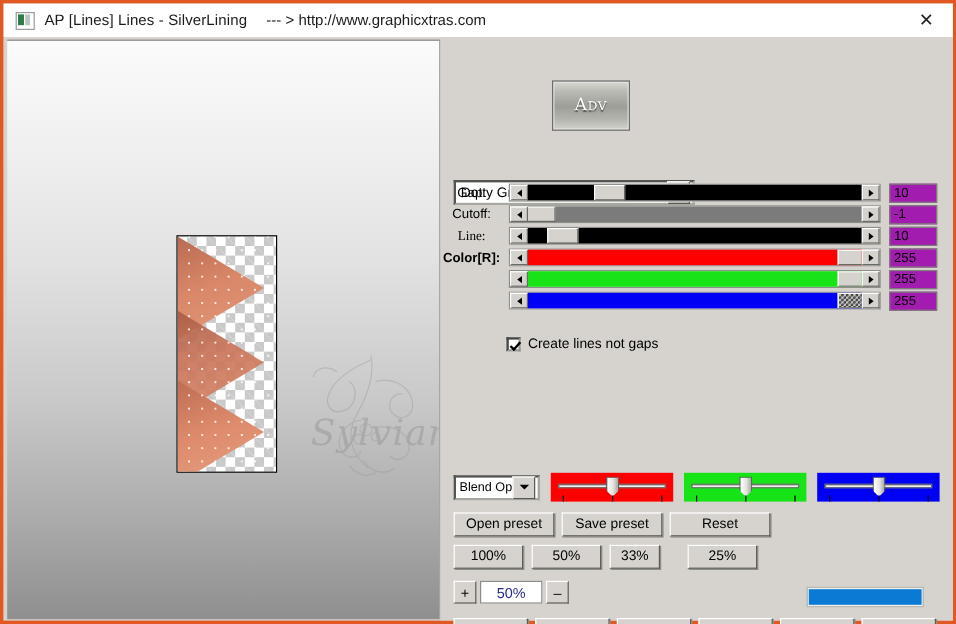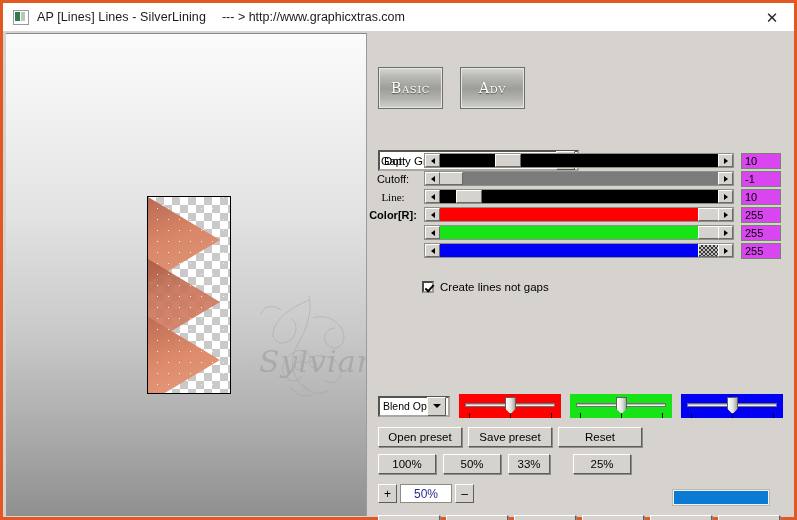--- a/index.html
+++ b/index.html
@@ -177,21 +177,21 @@
   }
   .sthumb.dither{
     background-color:#bfbfbb;
     background-image:
       linear-gradient(45deg,#3a3a3a 25%,transparent 25%,transparent 75%,#3a3a3a 75%),
       linear-gradient(45deg,#3a3a3a 25%,transparent 25%,transparent 75%,#3a3a3a 75%);
     background-size:4px 4px;background-position:0 0,2px 2px;
   }
   .sval{
     position:absolute;width:40px;height:16px;
-    background:#d946ef;border:1px solid #7e7e79;
+    background:#a21caf;border:1px solid #7e7e79;
     box-sizing:border-box;
     font-size:11px;color:#000;display:flex;align-items:center;
     padding-left:3px;
   }
 
   
   #cb-row{position:absolute;left:55px;top:250px;display:flex;align-items:center;}
   #cb-box{
     width:12px;height:12px;background:#ffffff;
     border:2px inset #9b9b96;box-sizing:border-box;
@@ -296,21 +296,20 @@
             <circle cx="62" cy="72" r="3.5"></circle>
             <path d="M40 96 C46 104 56 106 62 102"></path>
           </g>
         </svg>
         <div id="watermark-text">Sylviane</div>
       </div>
     </div>
 
     <div id="controls">
 
-      <div class="metal-btn" id="btn-basic">Basic</div>
       <div class="metal-btn" id="btn-adv">Adv</div>
 
       <div id="preset-select">
         <span id="preset-select-label">Dotty Grid</span>
         <span class="combo-arrow">
             <i></i>
           </span>
       </div>
 
       <div id="slider-area">

